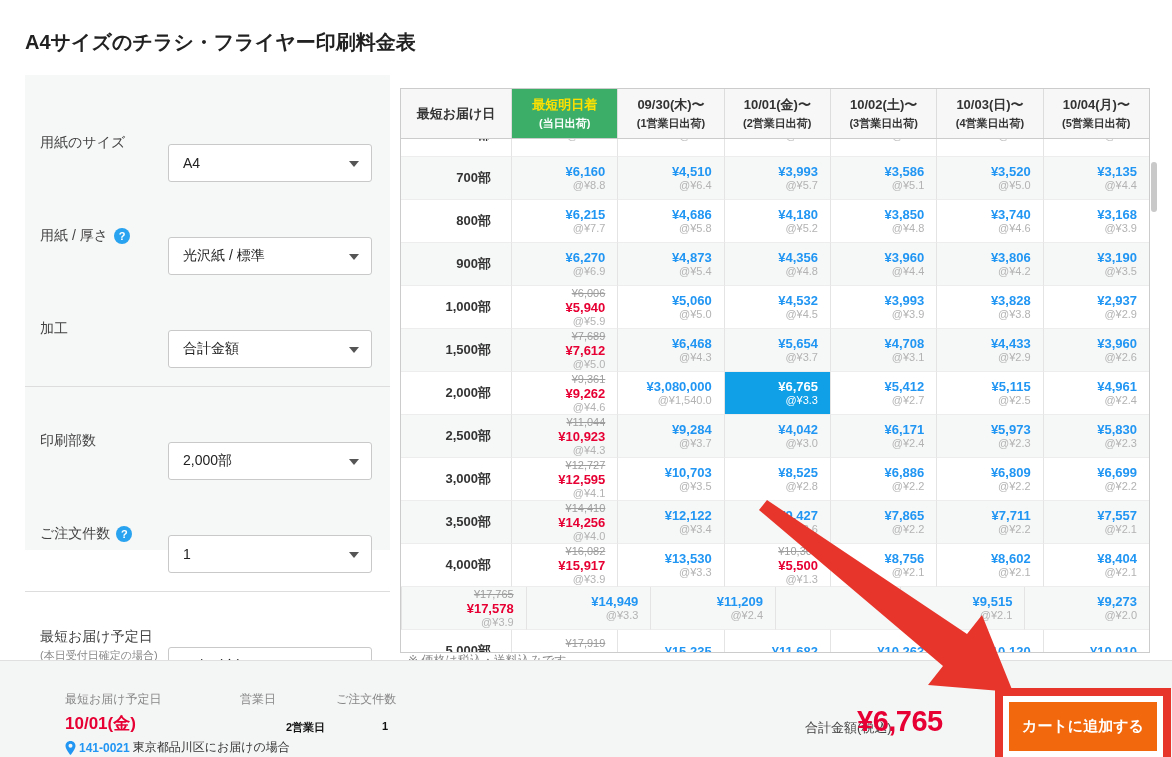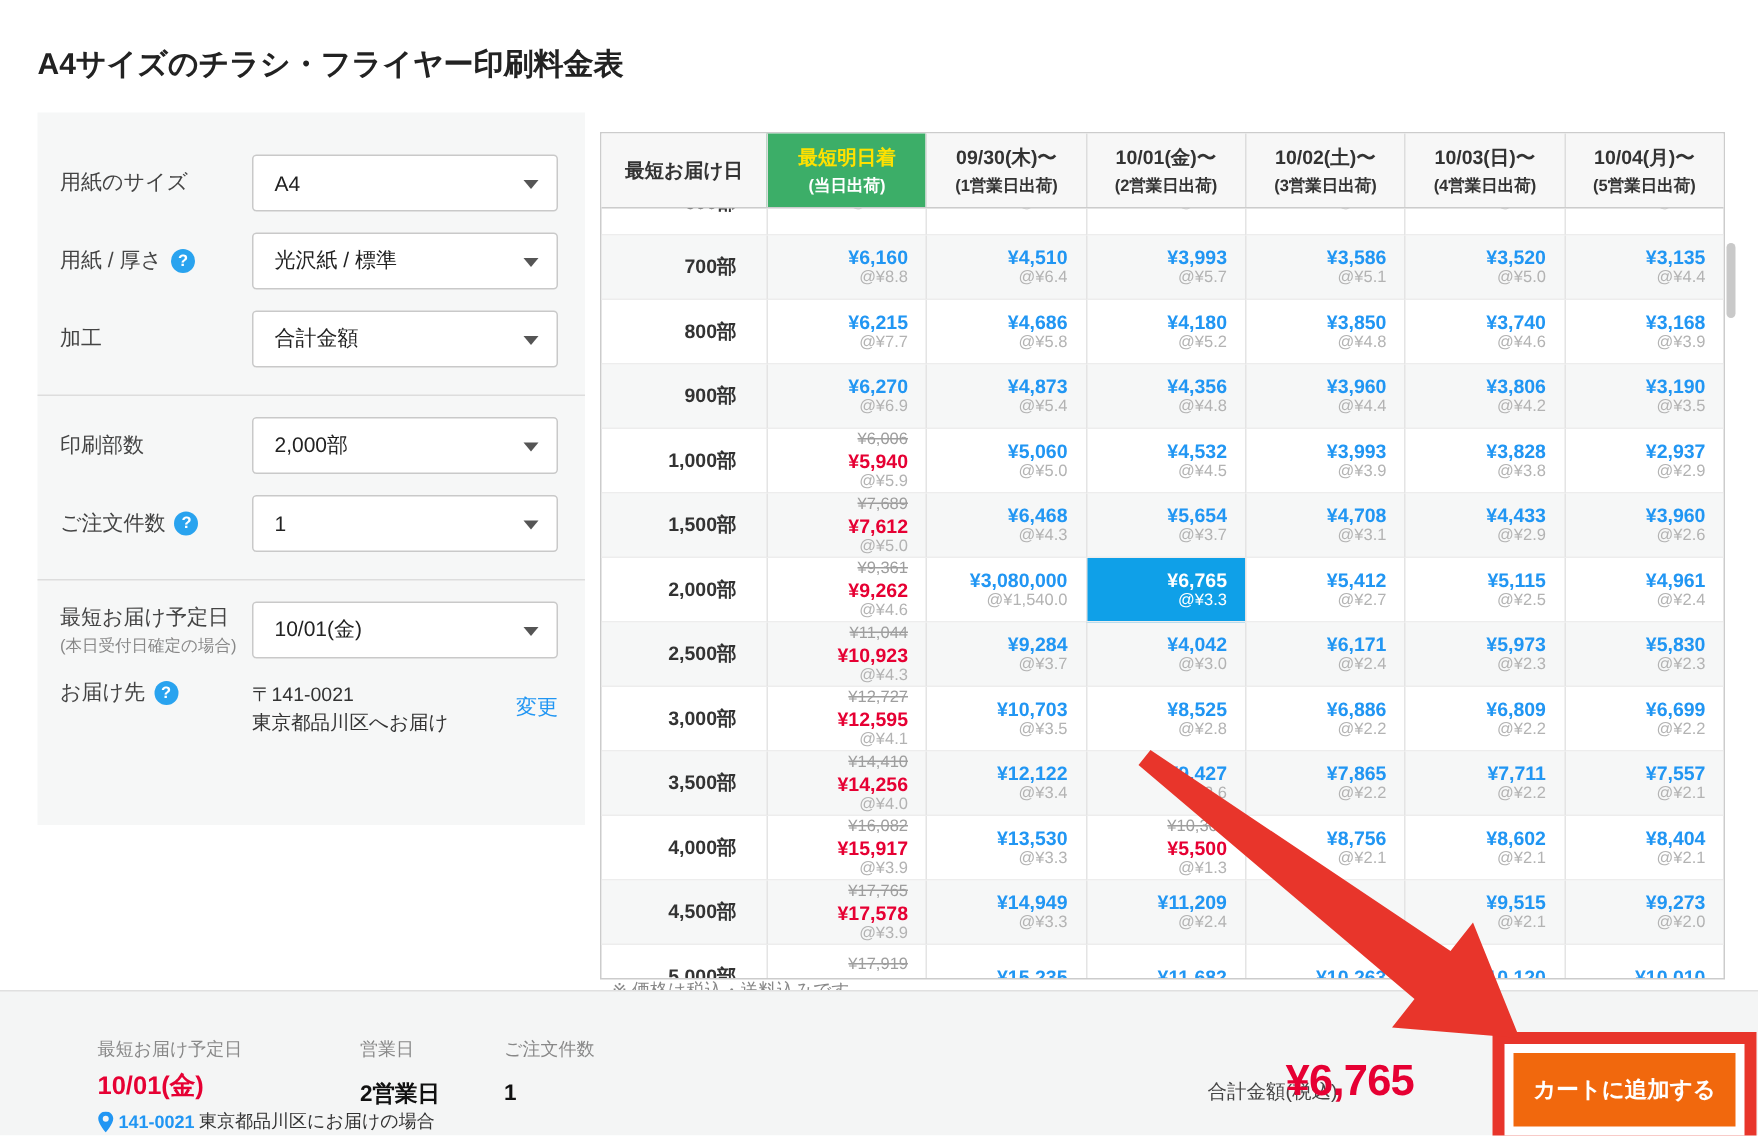--- a/index.html
+++ b/index.html
@@ -11,21 +11,21 @@
   
   .page-title{position:absolute;left:25px;top:16px;font-size:20px;font-weight:bold;color:#222;}
 
   
   .form-panel{position:absolute;left:25px;top:75px;width:365px;height:475px;background:#f6f7f7;box-sizing:border-box;padding:28px 18px 0 15px;}
   .form-row{display:flex;margin-bottom:14px;}
   .form-label{flex:0 0 128px;font-size:14px;color:#444;display:flex;align-items:center;gap:6px;}
   .form-label .lbl-lines{display:flex;flex-direction:column;gap:2px;}
   .sublabel{font-size:11px;color:#888;}
   .help{display:inline-flex;width:16px;height:16px;border-radius:50%;background:#29a3ef;color:#fff;font-size:11px;font-weight:bold;align-items:center;justify-content:center;flex:0 0 16px;cursor:pointer;}
-  .select{position:relative;flex:1;height:38px;background:#fff;border:1px solid #c9c9c9;border-radius:3px;display:flex;align-items:center;padding:0 30px 0 14px;box-sizing:border-box;cursor:pointer;}
+  .select{position:relative;flex:1;height:38px;background:#fff;border:1px solid #c9c9c9;border-radius:3px;display:flex;align-items:center;padding:0 30px 0 14px;box-sizing:border-box;cursor:pointer;margin-top:41px;}
   .select-value{font-size:14px;color:#222;white-space:nowrap;}
   .caret{position:absolute;right:12px;top:50%;margin-top:-2px;width:0;height:0;border-left:5px solid transparent;border-right:5px solid transparent;border-top:6px solid #555;}
   .divider{height:1px;background:#ddd;margin:18px -18px 14px -15px;}
   .cmyk{position:absolute;right:30px;display:flex;gap:4px;}
   .dots{display:grid;grid-template-columns:7px 7px;grid-template-rows:7px 7px;gap:2px;}
   .dots i{border-radius:50%;display:block;}
   .dots .c{background:#00b0f0;} .dots .m{background:#f0148c;} .dots .y{background:#ffd900;} .dots .k{background:#141414;}
   .addr-row{display:flex;align-items:flex-start;margin-top:6px;}
   .addr-lines{flex:1;font-size:13px;color:#333;line-height:19px;}
   .change-link{font-size:14px;color:#2196f3;cursor:pointer;white-space:nowrap;margin-top:10px;}
@@ -58,21 +58,21 @@
   
   .summary-bar{position:absolute;left:0;bottom:0;width:1172px;height:97px;background:#f4f5f5;border-top:1px solid #e0e0e0;box-sizing:border-box;z-index:20;}
   .sum-block{position:absolute;top:30px;}
   .sum-label{font-size:12px;color:#888;}
   .sum-delivery{left:65px;}
   .sum-date{font-size:17px;font-weight:bold;color:#e60033;margin-top:4px;}
   .sum-addr{font-size:12px;color:#333;margin-top:4px;display:flex;align-items:center;gap:3px;}
   .sum-postal{color:#2196f3;font-weight:bold;}
   .sum-business{left:240px;}
   .sum-orders{left:336px;}
-  .sum-value{font-size:15px;font-weight:bold;color:#111;margin-top:12px;}
+  .sum-value{font-size:11px;font-weight:bold;color:#111;margin-top:12px;margin-left:46px;}
   .total-label{position:absolute;left:805px;top:58px;font-size:13px;color:#444;}
   .total-value{position:absolute;left:857px;top:44px;font-size:29px;font-weight:bold;color:#e60033;letter-spacing:-0.5px;}
 
   
   .cta-frame{position:absolute;left:995px;top:688px;width:176px;height:77px;box-sizing:border-box;border:8px solid #e8352b;background:#fff;padding:6px;z-index:40;}
   .cta-button{width:100%;height:100%;background:#f1680d;color:#fff;font-size:15px;font-weight:bold;display:flex;align-items:center;justify-content:center;cursor:pointer;}
   .annot-arrow{position:absolute;left:700px;top:460px;z-index:50;pointer-events:none;}
 </style>
 </head>
 <body>
@@ -487,21 +487,20 @@
           <div class="td cell">
             <div class="price">¥8,602</div>
             <div class="unit">@¥2.1</div>
           </div>
           <div class="td cell">
             <div class="price">¥8,404</div>
             <div class="unit">@¥2.1</div>
           </div>
         </div>
         <div class="tr alt">
-          <div class="td qty">4,500部</div>
           <div class="td cell">
             <div class="strike">¥17,765</div>
             <div class="price red">¥17,578</div>
             <div class="unit">@¥3.9</div>
           </div>
           <div class="td cell">
             <div class="price">¥14,949</div>
             <div class="unit">@¥3.3</div>
           </div>
           <div class="td cell">

